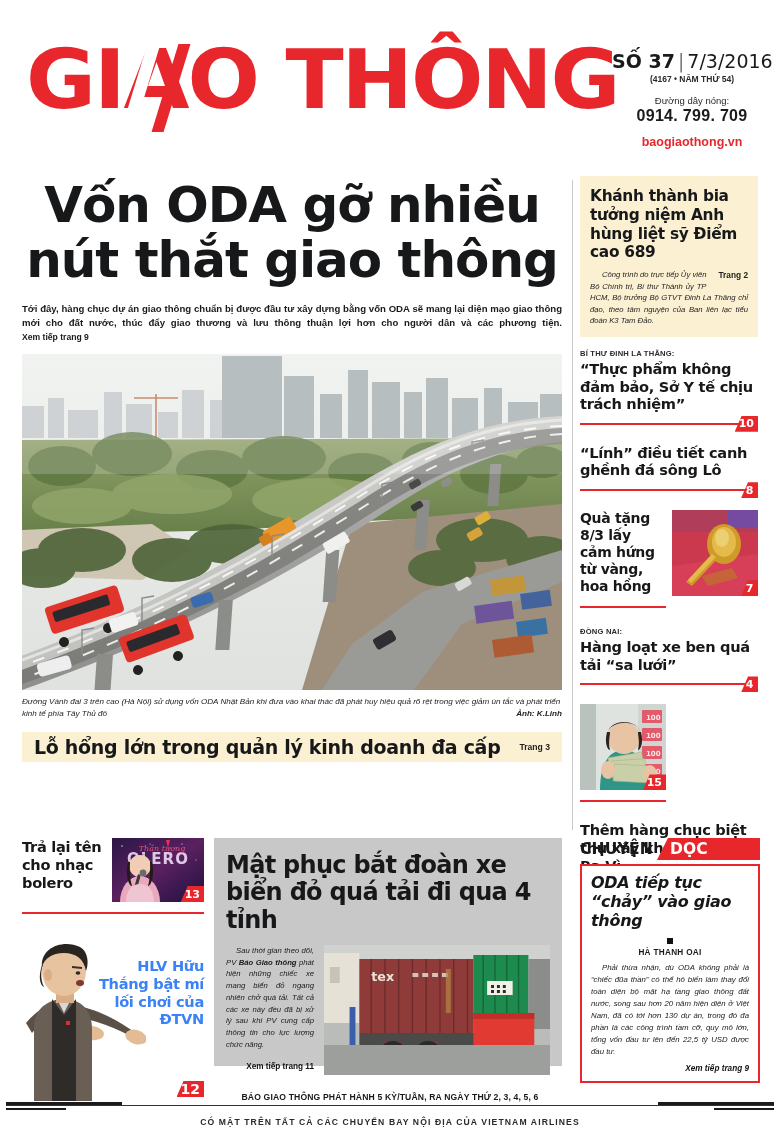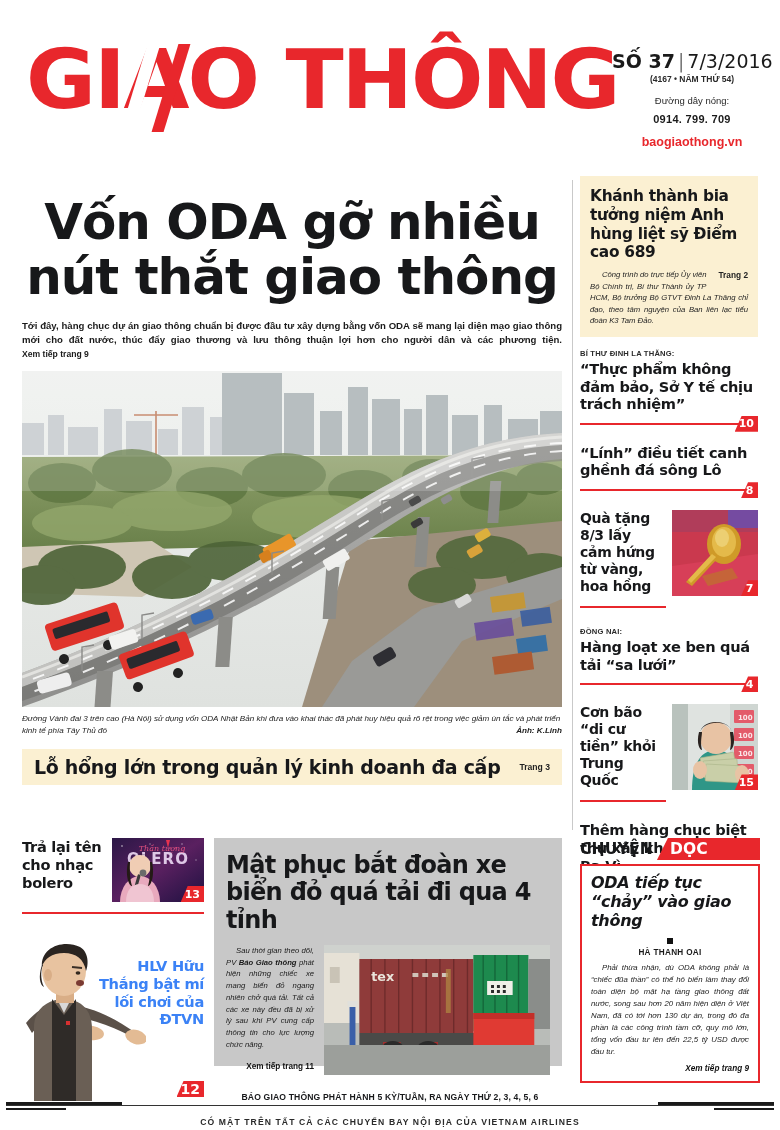--- a/index.html
+++ b/index.html
@@ -63,35 +63,35 @@
     font-family: "DejaVu Sans", sans-serif;
   }
   .mh-issue {
     color: #1a1a1a; font-weight: 700; font-size: 19px; margin-top: 2px;
     font-family: "DejaVu Sans", sans-serif; white-space: nowrap;
   }
   .mh-issue .sep { color:#777; font-weight:400; margin:0 3px; }
   .mh-issue .date { font-weight: 400; }
   .mh-sub { color: #2a2a2a; font-size: 8.5px; margin-top: 2px; font-weight: 700; }
   .mh-hot { color: #2a2a2a; font-size: 9.5px; margin-top: 11px; }
-  .mh-phone { color: #1a1a1a; font-size: 11px; font-weight: 700; margin-top: 7px; letter-spacing:0.3px; }
+  .mh-phone { color: #1a1a1a; font-size: 16px; font-weight: 700; margin-top: 1px; letter-spacing:0.3px; }
   .mh-web { color: #e8272c; font-size: 12.5px; font-weight: 700; margin-top: 10px; }
 
   
   .main-col { position: absolute; left: 22px; top: 176px; width: 540px; }
 
   .lead-headline {
     font-family: "DejaVu Sans", sans-serif;
     font-weight: 700;
     font-size: 50px;
     line-height: 1.10;
     color: #17181a;
     letter-spacing: -1px;
     text-align: center;
-    margin-top: 19px;
+    margin-top: 2px;
   }
   .lead-deck {
     margin-top: 14px;
     font-size: 9.6px;
     font-weight: 700;
     line-height: 1.48;
     color: #1a1a1a;
     text-align: justify;
   }
   .lead-deck .cont { font-weight: 700; font-size: 8.6px; white-space: nowrap; }
@@ -118,21 +118,21 @@
     position: absolute; right: 0; bottom: 0;
     font-size: 8.1px; font-style: italic; font-weight: 700; color: #222;
   }
 
   
   .banner {
     margin-top: 12px;
     width: 540px; height: 30px;
     background: #fbf0d2;
     display: flex; align-items: center;
-    padding: 18px 12px;
+    padding: 12px 12px;
   }
   .banner-title {
     font-family: "DejaVu Sans", sans-serif;
     font-weight: 700; font-size: 19px; color: #17181a; letter-spacing: -0.3px;
     flex: 1;
   }
   .banner-page { font-size: 8.6px; font-weight: 700; color: #222; }
 
   
   .rail { position: absolute; left: 580px; top: 176px; width: 178px; }
@@ -595,23 +595,20 @@
       <div class="kicker">ĐỒNG NAI:</div>
       <div class="rail-title">Hàng loạt xe ben quá tải “sa lưới”</div>
       <div class="rule-row">
         <div class="rule-line"></div>
         <div class="pagebadge">4</div>
       </div>
     </div>
 
     <div class="rail-item">
       <div class="rail-flex">
-        <div class="txt">
-          <div class="rail-title sm">Cơn bão “di cư tiền” khỏi Trung Quốc</div>
-        </div>
         <div class="thumb">
           <svg viewBox="0 0 86 86" preserveAspectRatio="none">
             <rect width="86" height="86" fill="#dfe3e0"></rect>
             <rect x="58" y="0" width="28" height="86" fill="#cfd6d2"></rect>
             <g fill="#e35b6a">
               <rect x="62" y="6" width="20" height="13" rx="1"></rect>
               <rect x="62" y="24" width="20" height="13" rx="1"></rect>
               <rect x="62" y="42" width="20" height="13" rx="1"></rect>
               <rect x="62" y="60" width="20" height="13" rx="1"></rect>
             </g>

